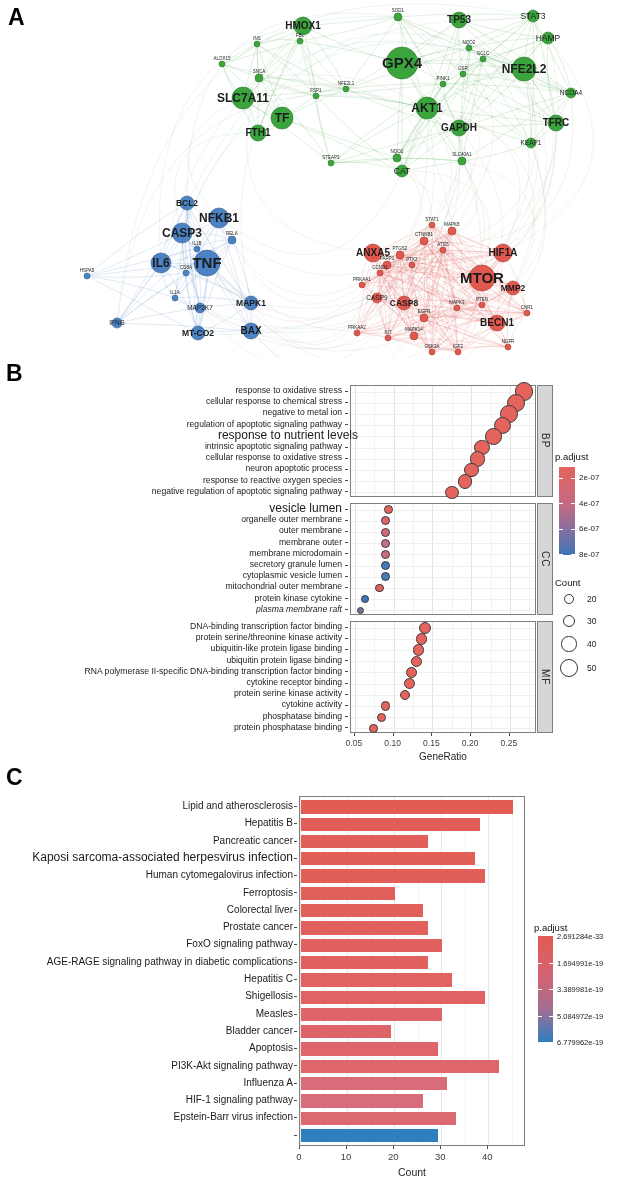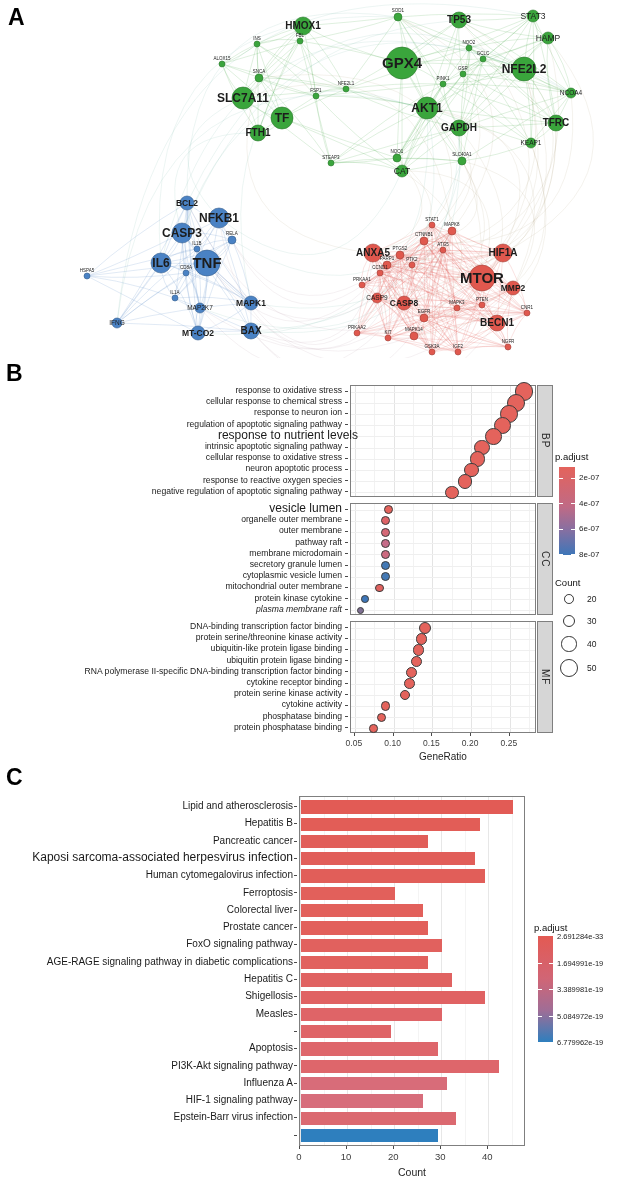--- a/index.html
+++ b/index.html
@@ -741,21 +741,21 @@
       <div class="dot" style="left: 123.1px; top: 53.7px; width: 15.7px; height: 15.7px; background: rgb(228, 99, 92);"></div>
       <div class="dot" style="left: 118.6px; top: 65.1px; width: 15.5px; height: 15.5px; background: rgb(228, 99, 92);"></div>
       <div class="dot" style="left: 113.4px; top: 76.5px; width: 14.9px; height: 14.9px; background: rgb(228, 99, 92);"></div>
       <div class="dot" style="left: 106.6px; top: 87.9px; width: 14.7px; height: 14.7px; background: rgb(228, 99, 92);"></div>
       <div class="dot" style="left: 94px; top: 99.6px; width: 13.6px; height: 13.6px; background: rgb(228, 99, 92);"></div>
     </div>
     <div class="row-label" style="left: 0px; top: 0px; width: 342px; height: 11.2px; line-height: 11.2px; font-size: 8.6px;">response to oxidative stress</div>
     <div style="position: absolute; left: 345px; top: 5.6px; width: 3px; height: 1px; background: rgb(74, 74, 74);"></div>
     <div class="row-label" style="left: 0px; top: 11.2px; width: 342px; height: 11.2px; line-height: 11.2px; font-size: 8.6px;">cellular response to chemical stress</div>
     <div style="position: absolute; left: 345px; top: 16.8px; width: 3px; height: 1px; background: rgb(74, 74, 74);"></div>
-    <div class="row-label" style="left: 0px; top: 22.4px; width: 342px; height: 11.2px; line-height: 11.2px; font-size: 8.6px;">response to neuron ion</div>
+    <div class="row-label" style="left: 0px; top: 22.4px; width: 342px; height: 11.2px; line-height: 11.2px; font-size: 8.6px;">negative to metal ion</div>
     <div style="position: absolute; left: 345px; top: 28px; width: 3px; height: 1px; background: rgb(74, 74, 74);"></div>
     <div class="row-label" style="left: 0px; top: 33.6px; width: 342px; height: 11.2px; line-height: 11.2px; font-size: 8.6px;">regulation of apoptotic signaling pathway</div>
     <div style="position: absolute; left: 345px; top: 39.2px; width: 3px; height: 1px; background: rgb(74, 74, 74);"></div>
     <div class="row-label" style="left: 0px; top: 44.8px; width: 342px; height: 11.2px; line-height: 11.2px; font-size: 12px; padding-left: 16px;">response to nutrient levels</div>
     <div style="position: absolute; left: 345px; top: 50.4px; width: 3px; height: 1px; background: rgb(74, 74, 74);"></div>
     <div class="row-label" style="left: 0px; top: 56px; width: 342px; height: 11.2px; line-height: 11.2px; font-size: 8.6px;">intrinsic apoptotic signaling pathway</div>
     <div style="position: absolute; left: 345px; top: 61.6px; width: 3px; height: 1px; background: rgb(74, 74, 74);"></div>
     <div class="row-label" style="left: 0px; top: 67.2px; width: 342px; height: 11.2px; line-height: 11.2px; font-size: 8.6px;">cellular response to oxidative stress</div>
     <div style="position: absolute; left: 345px; top: 72.8px; width: 3px; height: 1px; background: rgb(74, 74, 74);"></div>
     <div class="row-label" style="left: 0px; top: 78.4px; width: 342px; height: 11.2px; line-height: 11.2px; font-size: 8.6px;">neuron apoptotic process</div>
@@ -798,21 +798,21 @@
       <div class="dot" style="left: 24.3px; top: 79.6px; width: 8.7px; height: 8.7px; background: rgb(224, 98, 95);"></div>
       <div class="dot" style="left: 10.1px; top: 91.4px; width: 7.6px; height: 7.6px; background: rgb(62, 118, 184);"></div>
       <div class="dot" style="left: 5.6px; top: 102.7px; width: 7.4px; height: 7.4px; background: rgb(127, 112, 147);"></div>
     </div>
     <div class="row-label" style="left: 0px; top: 118px; width: 342px; height: 11.2px; line-height: 11.2px; font-size: 12px;">vesicle lumen</div>
     <div style="position: absolute; left: 345px; top: 123.6px; width: 3px; height: 1px; background: rgb(74, 74, 74);"></div>
     <div class="row-label" style="left: 0px; top: 129.2px; width: 342px; height: 11.2px; line-height: 11.2px; font-size: 8.6px;">organelle outer membrane</div>
     <div style="position: absolute; left: 345px; top: 134.8px; width: 3px; height: 1px; background: rgb(74, 74, 74);"></div>
     <div class="row-label" style="left: 0px; top: 140.4px; width: 342px; height: 11.2px; line-height: 11.2px; font-size: 8.6px;">outer membrane</div>
     <div style="position: absolute; left: 345px; top: 146px; width: 3px; height: 1px; background: rgb(74, 74, 74);"></div>
-    <div class="row-label" style="left: 0px; top: 151.6px; width: 342px; height: 11.2px; line-height: 11.2px; font-size: 8.6px;">pathway raft</div>
+    <div class="row-label" style="left: 0px; top: 151.6px; width: 342px; height: 11.2px; line-height: 11.2px; font-size: 8.6px;">membrane outer</div>
     <div style="position: absolute; left: 345px; top: 157.2px; width: 3px; height: 1px; background: rgb(74, 74, 74);"></div>
     <div class="row-label" style="left: 0px; top: 162.8px; width: 342px; height: 11.2px; line-height: 11.2px; font-size: 8.6px;">membrane microdomain</div>
     <div style="position: absolute; left: 345px; top: 168.4px; width: 3px; height: 1px; background: rgb(74, 74, 74);"></div>
     <div class="row-label" style="left: 0px; top: 174px; width: 342px; height: 11.2px; line-height: 11.2px; font-size: 8.6px;">secretory granule lumen</div>
     <div style="position: absolute; left: 345px; top: 179.6px; width: 3px; height: 1px; background: rgb(74, 74, 74);"></div>
     <div class="row-label" style="left: 0px; top: 185.2px; width: 342px; height: 11.2px; line-height: 11.2px; font-size: 8.6px;">cytoplasmic vesicle lumen</div>
     <div style="position: absolute; left: 345px; top: 190.8px; width: 3px; height: 1px; background: rgb(74, 74, 74);"></div>
     <div class="row-label" style="left: 0px; top: 196.4px; width: 342px; height: 11.2px; line-height: 11.2px; font-size: 8.6px;">mitochondrial outer membrane</div>
     <div style="position: absolute; left: 345px; top: 202px; width: 3px; height: 1px; background: rgb(74, 74, 74);"></div>
     <div class="row-label" style="left: 0px; top: 207.6px; width: 342px; height: 11.2px; line-height: 11.2px; font-size: 8.6px;">protein kinase cytokine</div>
@@ -967,20 +967,21 @@
     <div class="row-label" style="left: 0px; top: 141.4px; width: 293px; height: 13.4px; line-height: 13.4px; font-size: 10px;">FoxO signaling pathway</div>
     <div style="position: absolute; left: 294px; top: 148.3px; width: 3px; height: 1px; background: rgb(74, 74, 74);"></div>
     <div class="row-label" style="left: 0px; top: 158.7px; width: 293px; height: 13.4px; line-height: 13.4px; font-size: 10px;">AGE-RAGE signaling pathway in diabetic complications</div>
     <div style="position: absolute; left: 294px; top: 165.6px; width: 3px; height: 1px; background: rgb(74, 74, 74);"></div>
     <div class="row-label" style="left: 0px; top: 176px; width: 293px; height: 13.4px; line-height: 13.4px; font-size: 10px;">Hepatitis C</div>
     <div style="position: absolute; left: 294px; top: 182.9px; width: 3px; height: 1px; background: rgb(74, 74, 74);"></div>
     <div class="row-label" style="left: 0px; top: 193.3px; width: 293px; height: 13.4px; line-height: 13.4px; font-size: 10px;">Shigellosis</div>
     <div style="position: absolute; left: 294px; top: 200.2px; width: 3px; height: 1px; background: rgb(74, 74, 74);"></div>
     <div class="row-label" style="left: 0px; top: 210.6px; width: 293px; height: 13.4px; line-height: 13.4px; font-size: 10px;">Measles</div>
     <div style="position: absolute; left: 294px; top: 217.5px; width: 3px; height: 1px; background: rgb(74, 74, 74);"></div>
+    <div class="row-label" style="left: 0px; top: 227.9px; width: 293px; height: 13.4px; line-height: 13.4px; font-size: 10px;">Bladder cancer</div>
     <div style="position: absolute; left: 294px; top: 234.8px; width: 3px; height: 1px; background: rgb(74, 74, 74);"></div>
     <div class="row-label" style="left: 0px; top: 245.2px; width: 293px; height: 13.4px; line-height: 13.4px; font-size: 10px;">Apoptosis</div>
     <div style="position: absolute; left: 294px; top: 252.1px; width: 3px; height: 1px; background: rgb(74, 74, 74);"></div>
     <div class="row-label" style="left: 0px; top: 262.5px; width: 293px; height: 13.4px; line-height: 13.4px; font-size: 10px;">PI3K-Akt signaling pathway</div>
     <div style="position: absolute; left: 294px; top: 269.4px; width: 3px; height: 1px; background: rgb(74, 74, 74);"></div>
     <div class="row-label" style="left: 0px; top: 279.8px; width: 293px; height: 13.4px; line-height: 13.4px; font-size: 10px;">Influenza A</div>
     <div style="position: absolute; left: 294px; top: 286.7px; width: 3px; height: 1px; background: rgb(74, 74, 74);"></div>
     <div class="row-label" style="left: 0px; top: 297.1px; width: 293px; height: 13.4px; line-height: 13.4px; font-size: 10px;">HIF-1 signaling pathway</div>
     <div style="position: absolute; left: 294px; top: 304px; width: 3px; height: 1px; background: rgb(74, 74, 74);"></div>
     <div class="row-label" style="left: 0px; top: 314.4px; width: 293px; height: 13.4px; line-height: 13.4px; font-size: 10px;">Epstein-Barr virus infection</div>

